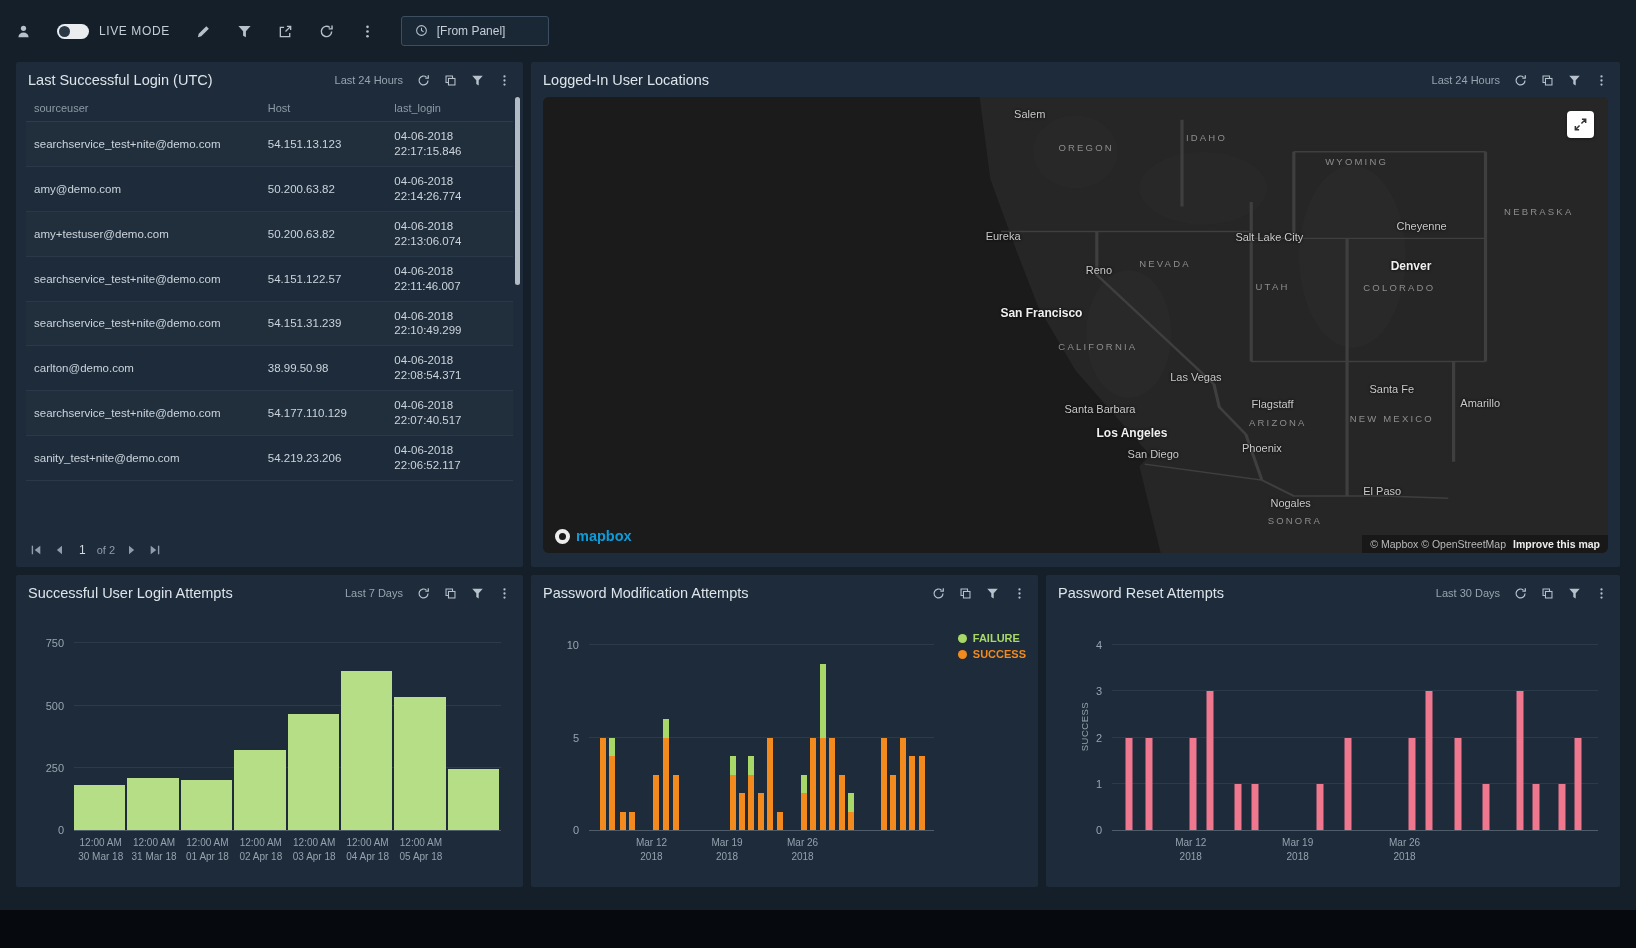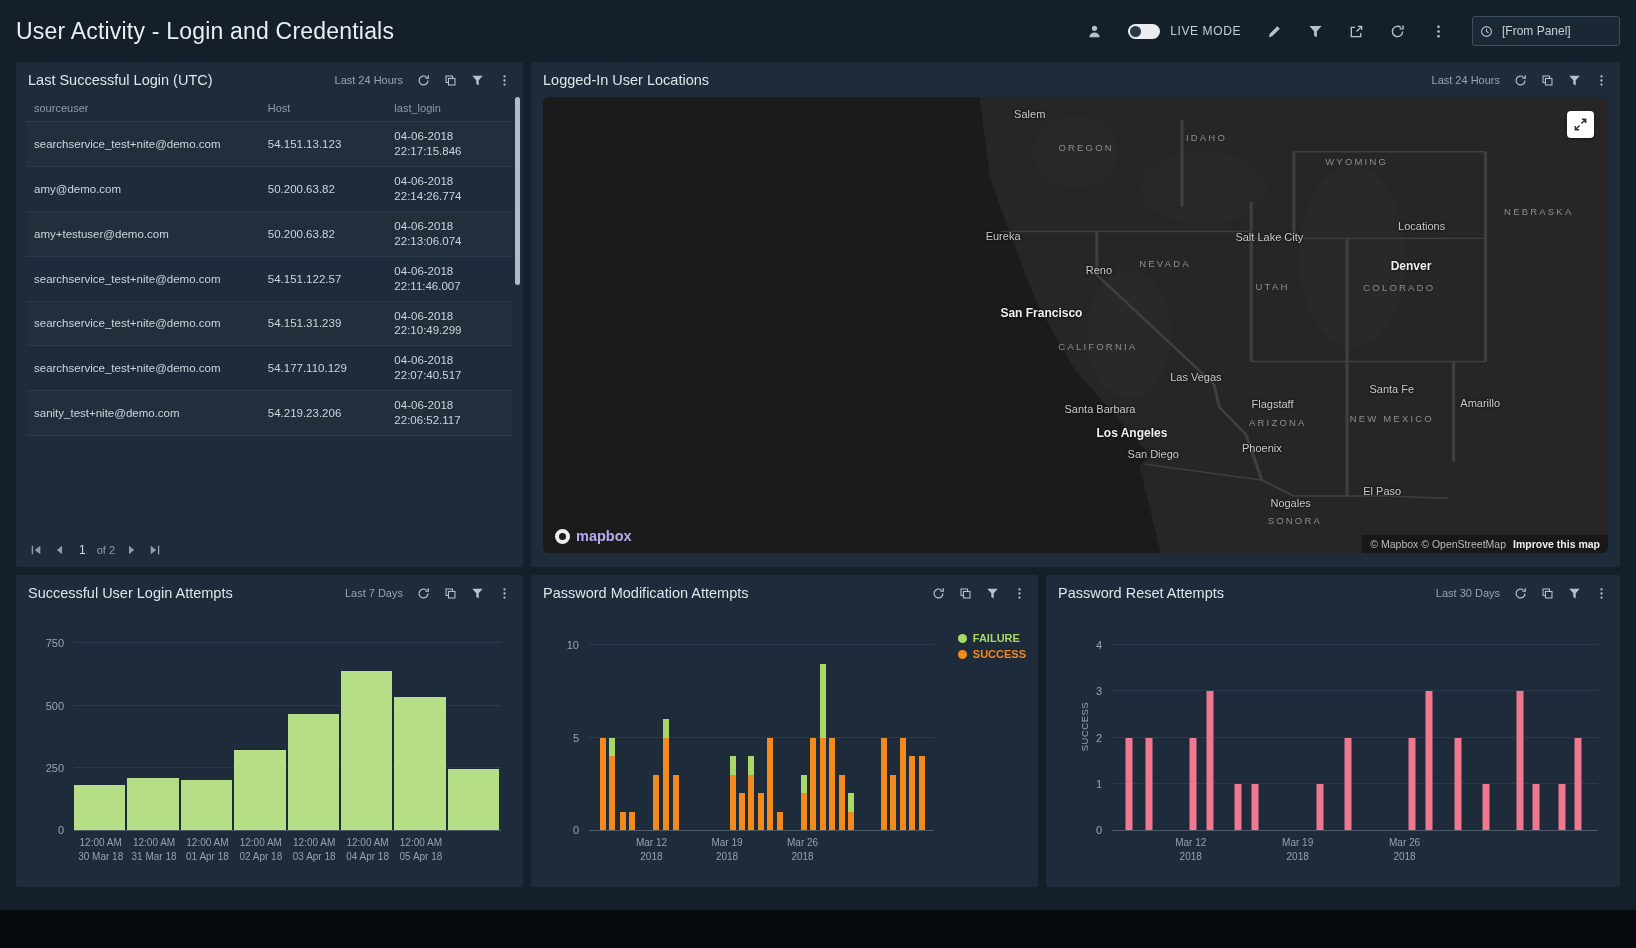--- a/index.html
+++ b/index.html
@@ -16,21 +16,21 @@
   
   .topbar { height:62px; display:flex; align-items:center; justify-content:space-between; }
   .topbar h1 { margin:0; font-size:23px; font-weight:500; color:#e9eef3; letter-spacing:.2px; }
   .topbar-controls { display:flex; align-items:center; gap:26px; }
   .icon { color:#b6c1cc; cursor:pointer; display:inline-flex; }
   .icon svg { width:15px; height:15px; display:block; }
   .live-group { display:flex; align-items:center; gap:10px; }
   .toggle { width:32px; height:15px; background:#e9edf0; border-radius:9px; position:relative; display:inline-block; cursor:pointer; }
   .toggle .knob { position:absolute; left:2px; top:2px; width:11px; height:11px; border-radius:50%; background:#2b3946; }
   .live-label { font-size:12px; letter-spacing:.6px; color:#c4cdd6; }
-  .from-panel { display:flex; align-items:center; gap:9px; border:1px solid #3d4e60; background:#1a2734; border-radius:3px; padding:7px 7px; font-size:12px; color:#c6cfd8; min-width:148px; cursor:pointer; }
+  .from-panel { display:flex; align-items:flex-start; gap:9px; border:1px solid #3d4e60; background:#1a2734; border-radius:3px; padding:7px 13px; font-size:12px; color:#c6cfd8; min-width:148px; cursor:pointer; }
   .from-panel .icon svg { width:13px; height:13px; }
 
   
   .row { display:grid; gap:8px; }
   .row.top { grid-template-columns:507px 1fr; height:505px; margin-bottom:8px; }
   .row.bottom { grid-template-columns:507px 507px 1fr; height:312px; }
 
   .panel { background:#1d2b3a; border-radius:2px; display:flex; flex-direction:column; overflow:hidden; }
   .panel-header { display:flex; align-items:center; justify-content:space-between; padding:9px 12px 6px; flex:none; height:33px; }
   .panel-header h2 { margin:0; font-size:14.5px; font-weight:400; color:#dde4ea; }
@@ -57,21 +57,21 @@
   
   .map-body { margin:2px 12px 14px; position:relative; background:#262626; overflow:hidden; }
   .map-base { position:absolute; left:0; top:0; width:100%; height:100%; }
   .map-labels { position:absolute; left:0; top:0; right:0; bottom:0; }
   .map-label { position:absolute; transform:translate(-50%,-50%); white-space:nowrap; pointer-events:none; }
   .map-label.state { color:#8d8d8d; font-size:9.5px; letter-spacing:2.2px; }
   .map-label.city { color:#c9c9c9; font-size:11px; text-shadow:0 0 3px #000; }
   .map-label.big { color:#f0f0f0; font-size:12px; font-weight:bold; text-shadow:0 0 3px #000; }
   .expand-btn { position:absolute; top:14px; right:14px; width:27px; height:27px; background:#fff; border:0; border-radius:4px; display:flex; align-items:center; justify-content:center; cursor:pointer; box-shadow:0 1px 3px rgba(0,0,0,.4); }
   .expand-btn svg { width:15px; height:15px; }
-  .mapbox-logo { position:absolute; left:12px; bottom:9px; display:flex; align-items:center; gap:6px; color:#c4b5fd; font-weight:bold; font-size:14.5px; opacity:.92; cursor:pointer; }
+  .mapbox-logo { position:absolute; left:12px; bottom:9px; display:flex; align-items:center; gap:6px; color:#0ea5e9; font-weight:bold; font-size:14.5px; opacity:.92; cursor:pointer; }
   .mb-circle { width:15px; height:15px; border:4px solid #fff; border-radius:50%; }
   .map-attrib { position:absolute; right:0; bottom:0; background:rgba(15,15,15,.6); color:#b9b9b9; font-size:10.5px; padding:3px 8px; display:flex; gap:7px; align-items:center; }
   .map-attrib .improve { color:#ededed; font-weight:bold; cursor:pointer; }
 
   
   .chart { position:absolute; left:12px; right:12px; top:8px; bottom:8px; }
   .plot { position:absolute; left:46px; right:10px; top:20px; bottom:48px; border-bottom:1px solid #4f5d6a; }
   .grid { position:absolute; left:0; right:0; height:1px; background:#2b3b4c; }
   .y-tick { position:absolute; right:calc(100% + 10px); transform:translateY(50%); font-size:11px; color:#97a4b0; }
   .x-tick { position:absolute; top:100%; margin-top:6px; transform:translateX(-50%); text-align:center; font-size:10px; color:#95a2ae; line-height:1.35; white-space:nowrap; }
@@ -83,21 +83,20 @@
   .legend .dot { width:9px; height:9px; border-radius:50%; display:inline-block; }
 
   .bottom-strip { position:absolute; left:0; right:0; bottom:0; height:38px; background:#06090d; }
 </style>
 </head>
 <body>
 
 <div class="page">
 
   <header class="topbar">
-    <h1>User Activity - Login and Credentials</h1>
     <div class="topbar-controls">
       <span class="icon">
           <svg viewBox="0 0 16 16" fill="currentColor">
             <circle cx="8" cy="4.6" r="2.8"></circle>
             <path d="M2.5 14c.4-3.2 2.6-4.9 5.5-4.9s5.1 1.7 5.5 4.9z"></path>
           </svg>
         </span>
       <span class="live-group">
         <span class="toggle">
             <span class="knob"></span>
@@ -224,20 +223,28 @@
                 </tr>
                 <tr>
                   <td class="cell-user">searchservice_test+nite@demo.com</td>
                   <td class="cell-host">54.151.31.239</td>
                   <td class="cell-time">
                     <div>04-06-2018</div>
                     <div>22:10:49.299</div>
                   </td>
                 </tr>
                 <tr>
+                  <td class="cell-user">carlton@demo.com</td>
+                  <td class="cell-host">38.99.50.98</td>
+                  <td class="cell-time">
+                    <div>04-06-2018</div>
+                    <div>22:08:54.371</div>
+                  </td>
+                </tr>
+                <tr>
                   <td class="cell-user">searchservice_test+nite@demo.com</td>
                   <td class="cell-host">54.177.110.129</td>
                   <td class="cell-time">
                     <div>04-06-2018</div>
                     <div>22:07:40.517</div>
                   </td>
                 </tr>
                 <tr>
                   <td class="cell-user">sanity_test+nite@demo.com</td>
                   <td class="cell-host">54.219.23.206</td>
@@ -322,21 +329,21 @@
             <path d="M43 29.5 H66.5 M52 29.5 V39 L63 63 L63.5 68 L66 74 L67.5 84 M66.5 23 V58 M66.5 58 H88.5 M75.5 31 V58 M66.5 31 H88.5 M70.5 12 V31 M70.5 12 H88.5 M88.5 12 V58 M75.5 58 V87.5 M85.5 58 V80 M60 5 V24 M56.5 80.5 L67.5 84 L70.5 87.5 L79 87.5 L85 88" fill="none" stroke="#3f3f3f" stroke-width="0.3"></path>
           </svg>
           <div class="map-labels">
               <div class="map-label city" style="left: 45.7%; top: 3.7%;">Salem</div>
               <div class="map-label state" style="left: 51%; top: 10.9%;">OREGON</div>
               <div class="map-label state" style="left: 62.3%; top: 8.7%;">IDAHO</div>
               <div class="map-label state" style="left: 76.4%; top: 14.1%;">WYOMING</div>
               <div class="map-label state" style="left: 93.5%; top: 25%;">NEBRASKA</div>
               <div class="map-label city" style="left: 43.2%; top: 30.4%;">Eureka</div>
               <div class="map-label city" style="left: 68.2%; top: 30.7%;">Salt Lake City</div>
-              <div class="map-label city" style="left: 82.5%; top: 28.3%;">Locations</div>
+              <div class="map-label city" style="left: 82.5%; top: 28.3%;">Cheyenne</div>
               <div class="map-label city" style="left: 52.2%; top: 38%;">Reno</div>
               <div class="map-label state" style="left: 58.4%; top: 36.3%;">NEVADA</div>
               <div class="map-label big" style="left: 81.5%; top: 37%;">Denver</div>
               <div class="map-label state" style="left: 68.5%; top: 41.5%;">UTAH</div>
               <div class="map-label state" style="left: 80.4%; top: 41.7%;">COLORADO</div>
               <div class="map-label big" style="left: 46.8%; top: 47.4%;">San Francisco</div>
               <div class="map-label state" style="left: 52.1%; top: 54.6%;">CALIFORNIA</div>
               <div class="map-label city" style="left: 61.3%; top: 61.5%;">Las Vegas</div>
               <div class="map-label city" style="left: 79.7%; top: 64.1%;">Santa Fe</div>
               <div class="map-label city" style="left: 88%; top: 67%;">Amarillo</div>

